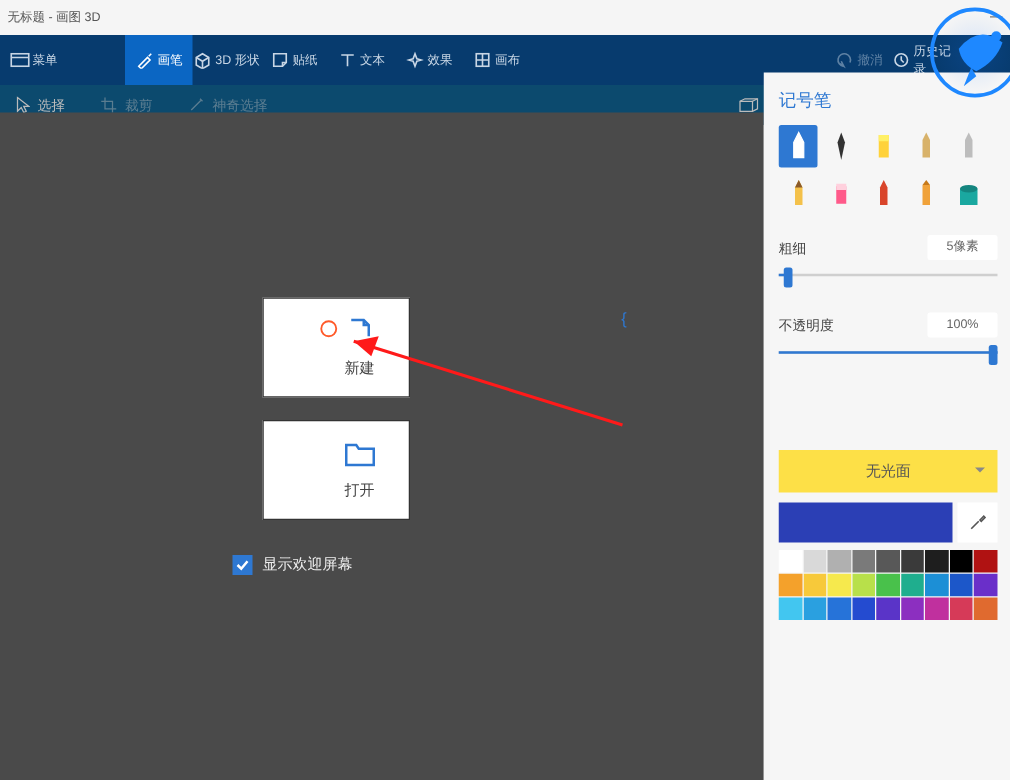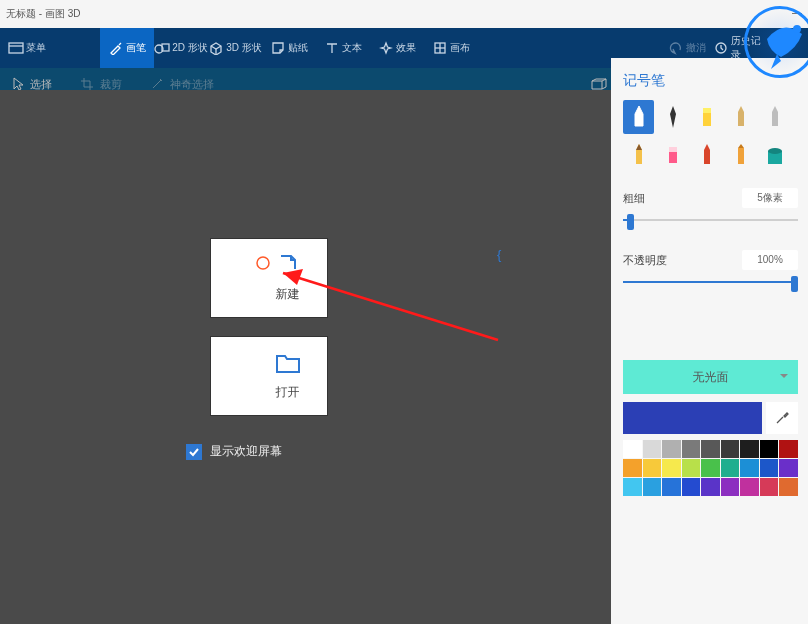--- a/index.html
+++ b/index.html
@@ -32,21 +32,21 @@
   .side h3 { color: #2e78d2; font-weight: normal; font-size: 14px; margin: 4px 0 10px 0; }
   .pen-grid { display: grid; grid-template-columns: repeat(5, 31px); grid-auto-rows: 34px; gap: 4px 3px; margin-bottom: 16px; }
   .pen { display: flex; align-items: center; justify-content: center; border-radius: 2px; cursor: pointer; }
   .pen.sel { background: #2e78d2; }
   .propRow { display: flex; justify-content: space-between; align-items: center; margin-top: 8px; }
   .propRow .val { background: #fff; width: 56px; height: 20px; text-align: center; line-height: 20px; font-size: 10px; color: #666; border-radius: 2px; }
   .slider { position: relative; height: 16px; margin-top: 4px; }
   .slider .track { position: absolute; top: 7px; left: 0; right: 0; height: 2px; background: #cfcfcf; }
   .slider .fill { position: absolute; top: 7px; left: 0; height: 2px; background: #2e78d2; }
   .slider .thumb { position: absolute; top: 2px; width: 7px; height: 16px; background: #2e78d2; border-radius: 2px; }
-  .matSel { margin-top: 70px; height: 34px; background: #5eead4; display: flex; align-items: center; justify-content: center; font-size: 12px; color: #555; position: relative; cursor: pointer; }
+  .matSel { margin-top: 70px; height: 34px; background: #fde047; display: flex; align-items: center; justify-content: center; font-size: 12px; color: #555; position: relative; cursor: pointer; }
   .matSel:after { content: ""; position: absolute; right: 10px; top: 14px; border: 4px solid transparent; border-top-color: #888; }
   .colorRow { display: flex; gap: 4px; margin-top: 8px; }
   .bigColor { flex: 1; height: 32px; background: #2b3fb5; }
   .eyeBtn { width: 32px; height: 32px; background: #fff; display:flex; align-items:center; justify-content:center; cursor:pointer; }
   .palette { display: grid; grid-template-columns: repeat(9, 1fr); grid-auto-rows: 18px; gap: 1px; margin-top: 6px; }
   .sw { width: 100%; height: 100%; }
 
   
   .welcome { position: absolute; top: 238px; left: 210px; width: 118px; }
   .card { width: 118px; height: 80px; background: #fff; border: 1px solid #333; display:flex; flex-direction:column; align-items:center; justify-content:center; gap:8px; font-size:12px; color:#444; cursor:pointer;padding-left:37px; }
@@ -86,29 +86,20 @@
   </div>
   <div style="width:46px"></div>
   <div class="tool active">
     <span class="ti">
         <svg width="14" height="14" viewBox="0 0 14 14">
           <path d="M2 12 L9 5 L11 7 L4 14 Z"></path>
           <path d="M10 4 L12 2"></path>
         </svg>
       </span>
     <span>画笔</span>
-  </div>
-  <div class="tool">
-    <span class="ti">
-        <svg width="16" height="14" viewBox="0 0 16 14">
-          <circle cx="5" cy="8" r="4"></circle>
-          <rect x="8" y="3" width="7" height="7"></rect>
-        </svg>
-      </span>
-    <span>2D 形状</span>
   </div>
   <div class="tool">
     <span class="ti">
         <svg width="16" height="14" viewBox="0 0 16 14">
           <path d="M3 5 L8 2 L13 5 L13 11 L8 14 L3 11 Z"></path>
           <path d="M3 5 L8 8 L13 5"></path>
           <path d="M8 8 L8 14"></path>
         </svg>
       </span>
     <span>3D 形状</span>

